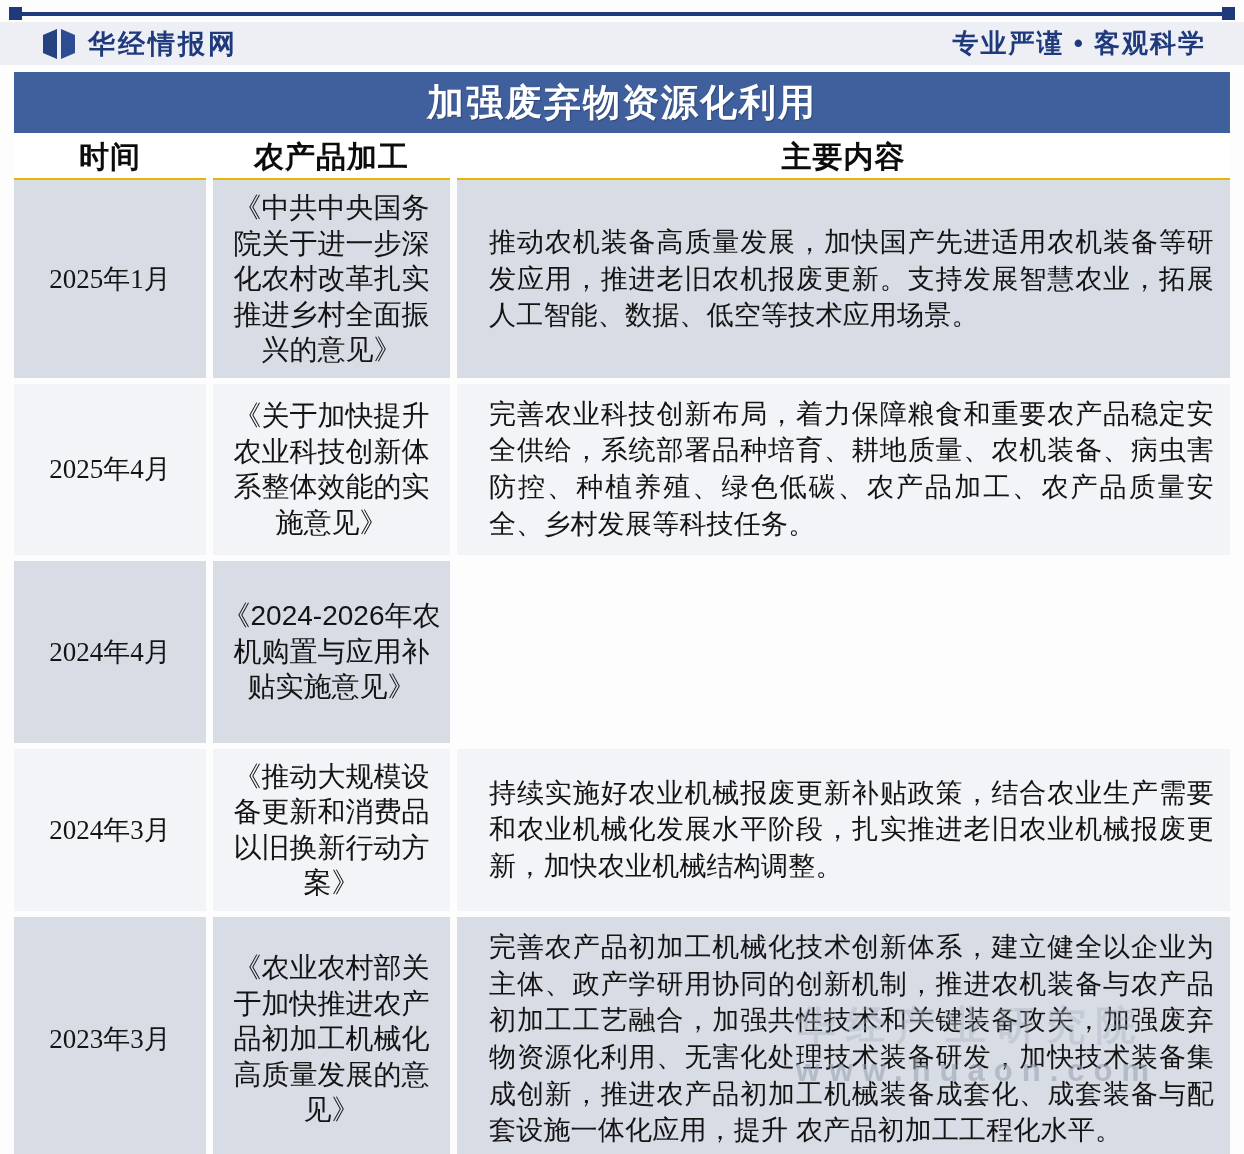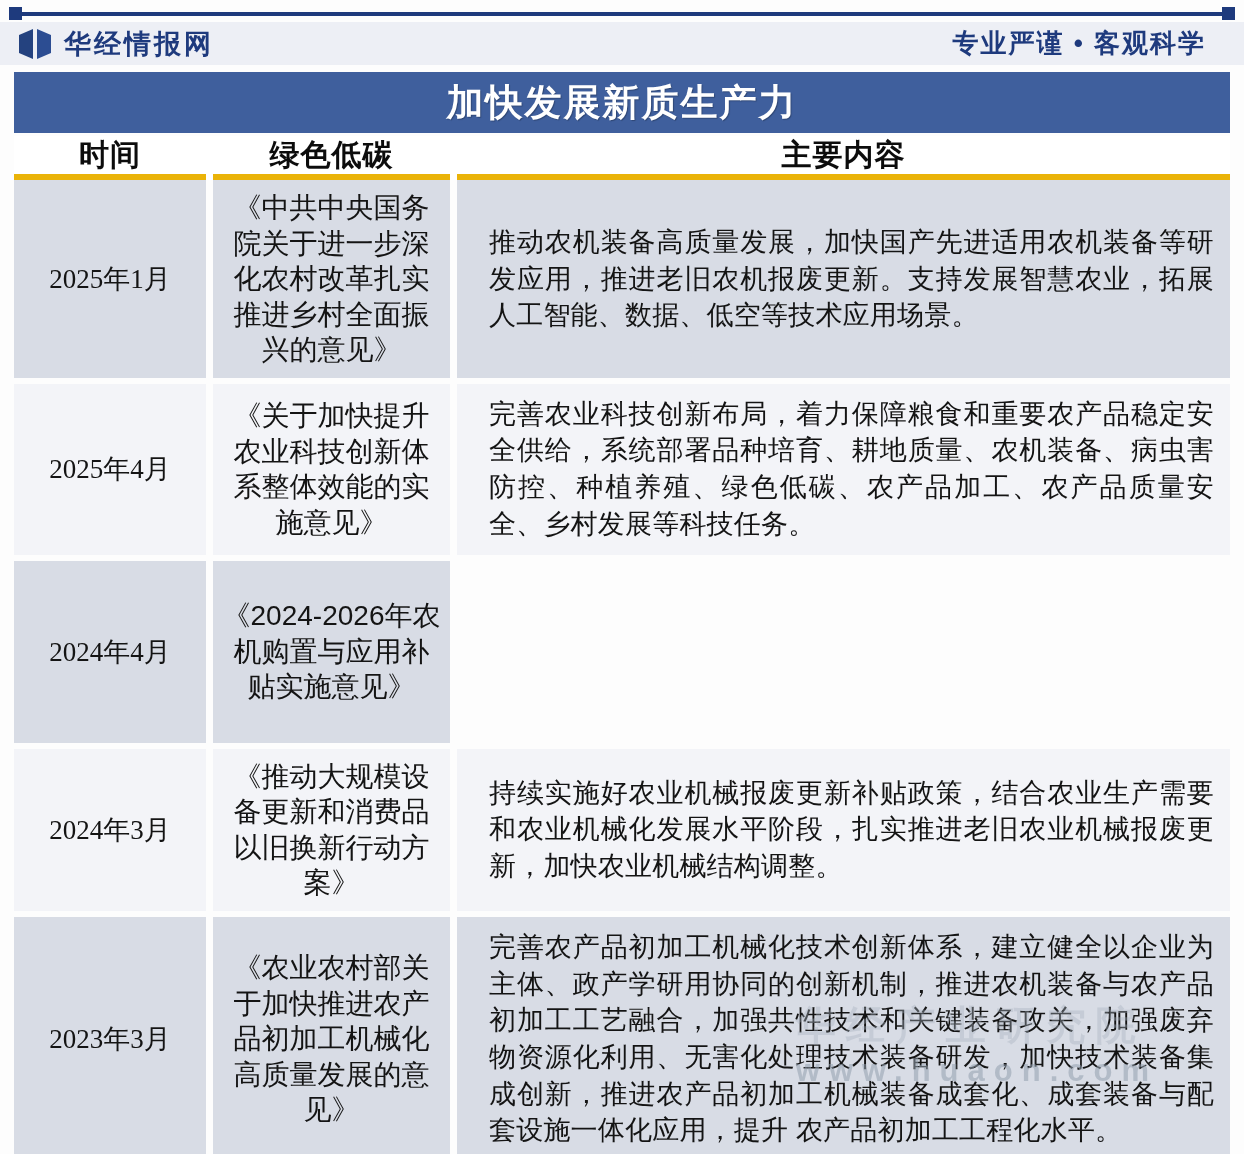--- a/index.html
+++ b/index.html
@@ -21,21 +21,21 @@
   .rule{position:relative;height:4px;background:var(--navy);margin:0 10px;}
   .rule::before,.rule::after{
     content:"";position:absolute;width:13px;height:13px;background:var(--navy);top:-5px;
   }
   .rule::before{left:-1px;}
   .rule::after{right:-1px;}
   .top-rule{margin-top:12px;}
 
   .brand-band{
     margin-top:6px;height:43px;background:var(--band);
-    display:flex;align-items:center;justify-content:space-between;padding:0 38px 0 18px;
+    display:flex;align-items:center;justify-content:space-between;padding:0 38px 0 42px;
   }
   .brand{display:flex;align-items:center;gap:12px;}
   .brand-logo{width:34px;height:32px;display:block;}
   .brand-text{font-size:27px;font-weight:bold;color:var(--navy);letter-spacing:3px;}
   .slogan{font-size:26px;font-weight:bold;color:var(--navy);letter-spacing:2px;}
 
   .title-bar{
     margin:7px 14px 0;height:61px;background:var(--title-bar);
     display:flex;align-items:center;justify-content:center;
   }
@@ -45,21 +45,21 @@
   }
 
   .policy-table{margin:3px 14px 0;}
   .thead,.trow{
     display:grid;grid-template-columns:192px 237px 1fr;column-gap:7px;
   }
   .thead{background:#fff;}
   .th{
     display:flex;align-items:center;justify-content:center;height:44px;
     font-size:30px;font-weight:bold;color:#0c0c0c;letter-spacing:1px;
-    border-bottom:6px solid #eab308;
+    border-bottom:2px solid #eab308;
   }
   .tbody .trow{margin-top:6px;}
   .tbody .trow:first-child{margin-top:0;}
   .td{display:flex;align-items:center;}
   .tbody .trow:nth-child(odd) .td{background:var(--row-odd);}
   .tbody .trow:nth-child(even) .td{background:var(--row-even);}
   .td-time{
     justify-content:center;font-size:27px;
     font-family:"Liberation Serif","DejaVu Serif",serif;
     text-align:right;
@@ -98,27 +98,27 @@
     <svg class="brand-logo" viewBox="0 0 34 32">
       <polygon points="1,7 15,1 15,31 1,25" fill="#24427f"></polygon>
       <polygon points="33,7 19,1 19,31 33,25" fill="#2c4d92"></polygon>
     </svg>
     <span class="brand-text">华经情报网</span>
   </div>
   <div class="slogan">专业严谨 • 客观科学</div>
 </div>
 
 <div class="title-bar">
-  <h1>加快发展新质生产力</h1>
+  <h1>加强废弃物资源化利用</h1>
 </div>
 
 <div class="policy-table">
   <div class="thead">
     <div class="th">时间</div>
-    <div class="th">绿色低碳</div>
+    <div class="th">农产品加工</div>
     <div class="th">主要内容</div>
   </div>
   <div class="tbody">
   <div class="trow">
     <div class="td td-time">2025年1月</div>
     <div class="td td-policy">《中共中央国务院关于进一步深化农村改革扎实推进乡村全面振兴的意见》</div>
     <div class="td td-content">推动农机装备高质量发展，加快国产先进适用农机装备等研发应用，推进老旧农机报废更新。支持发展智慧农业，拓展人工智能、数据、低空等技术应用场景。</div>
   </div>
 
   <div class="trow">

